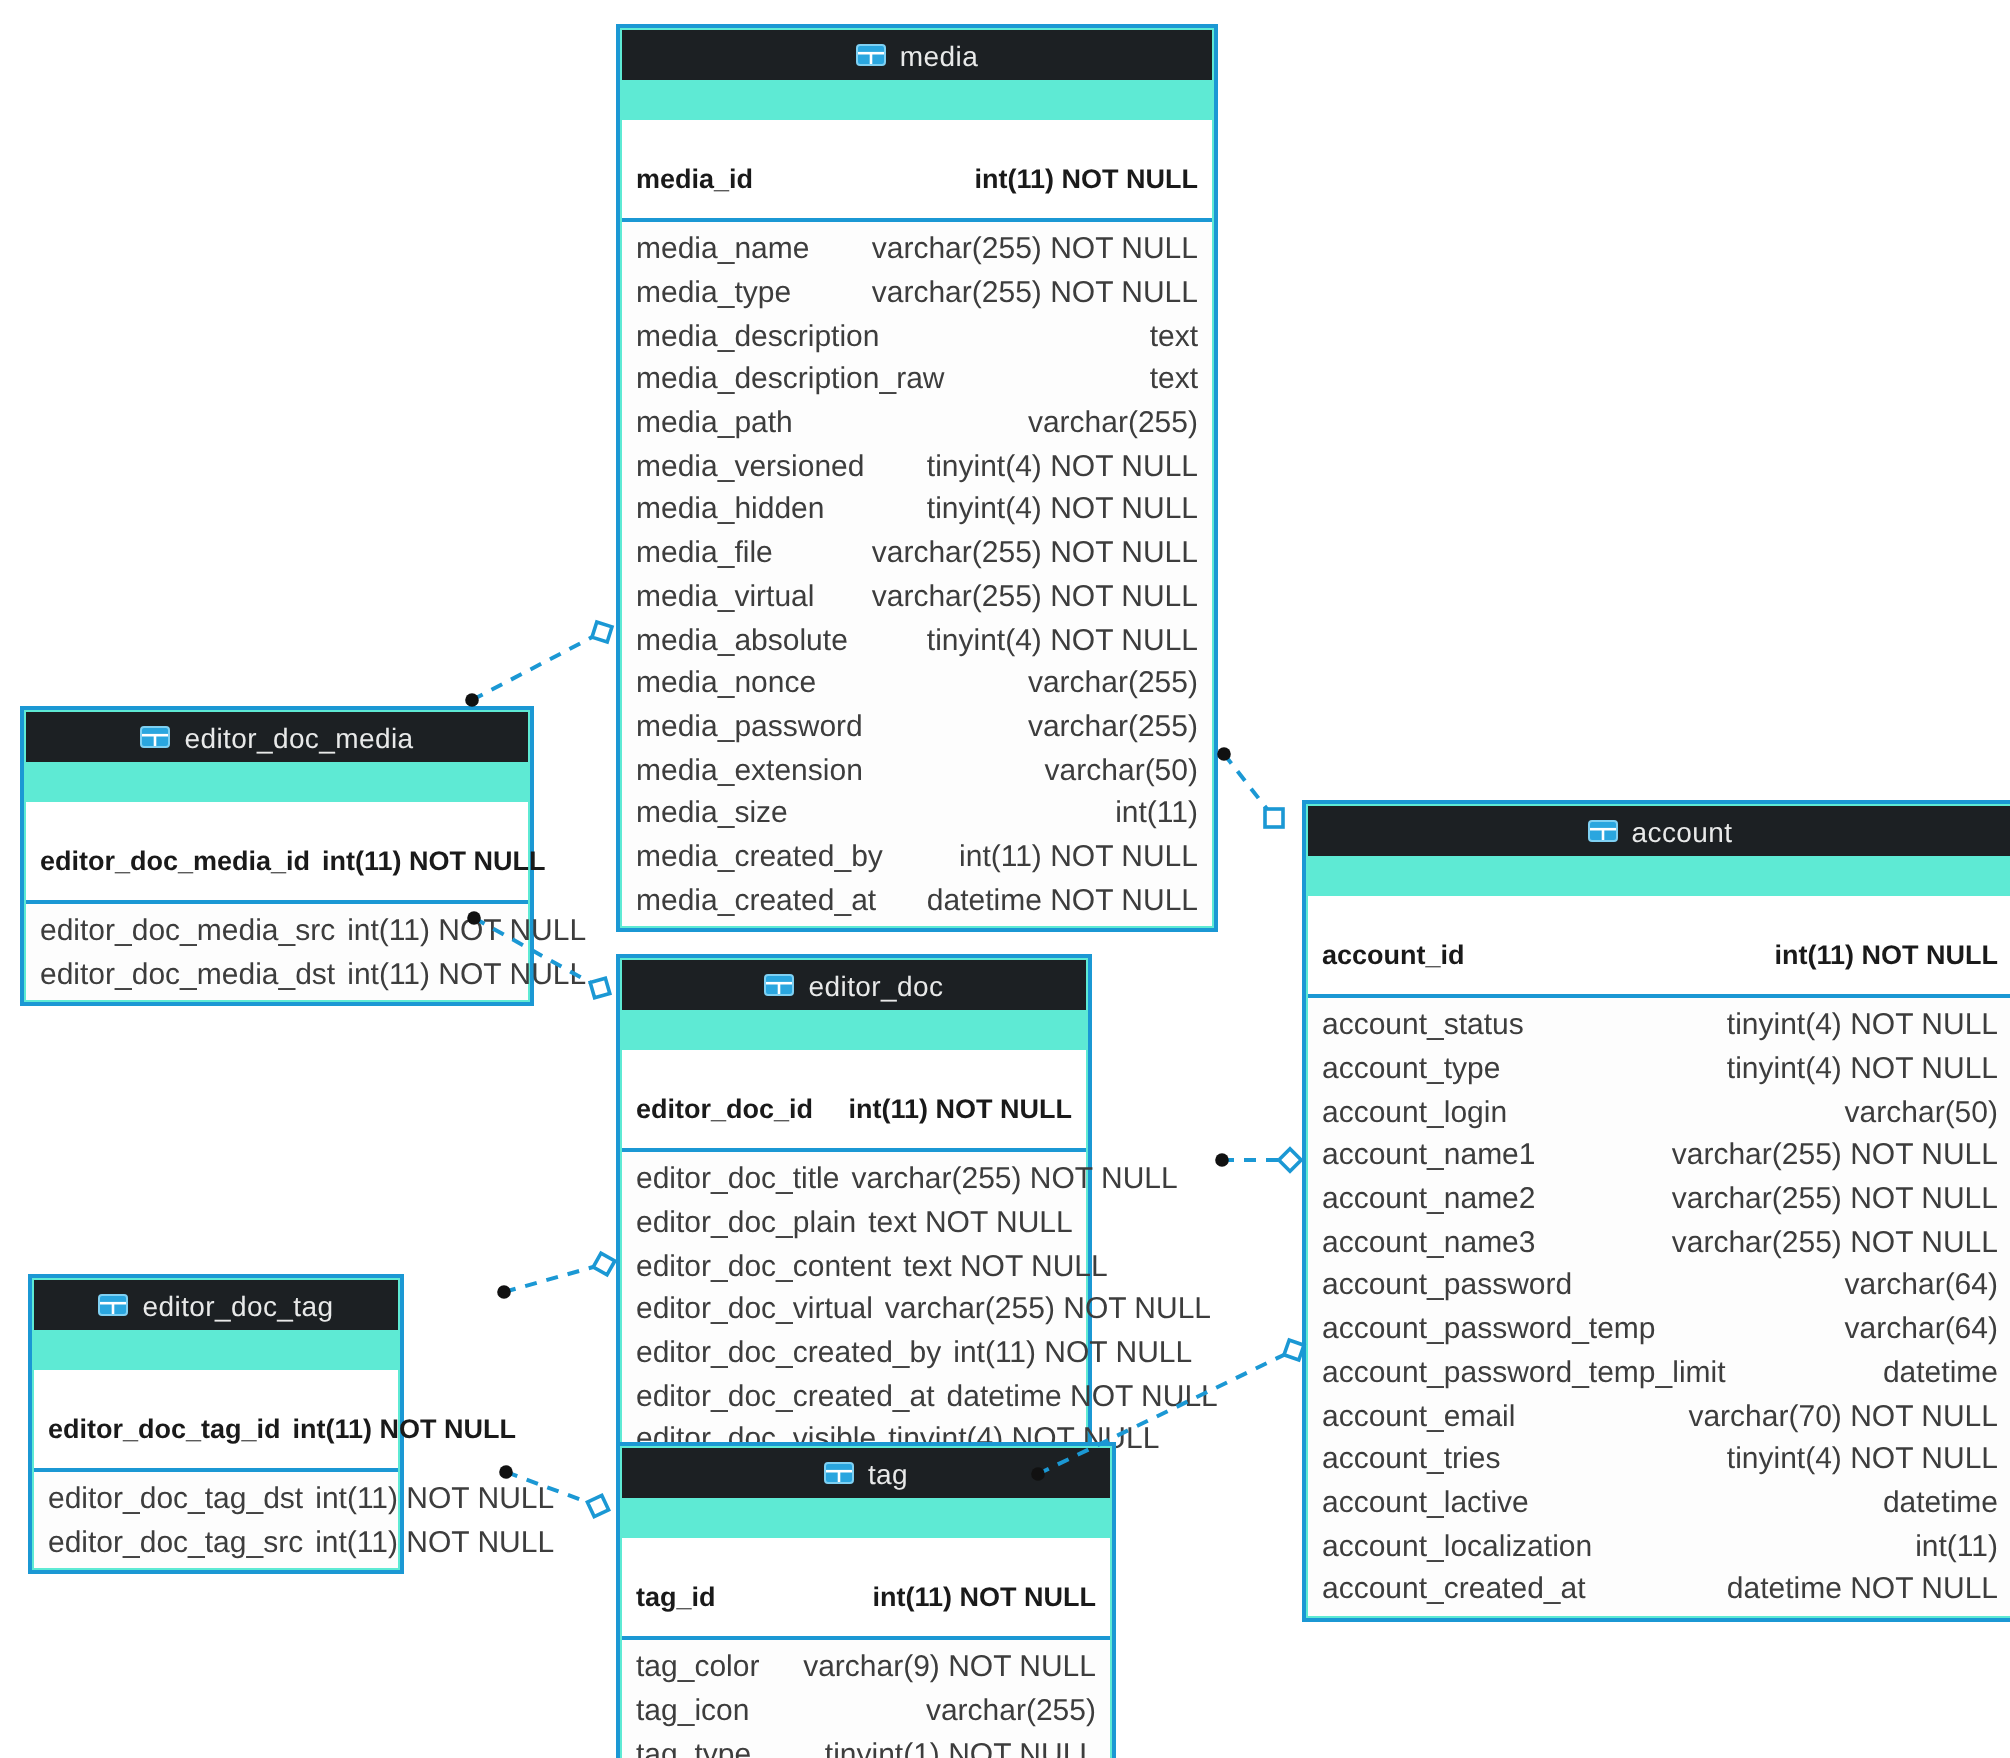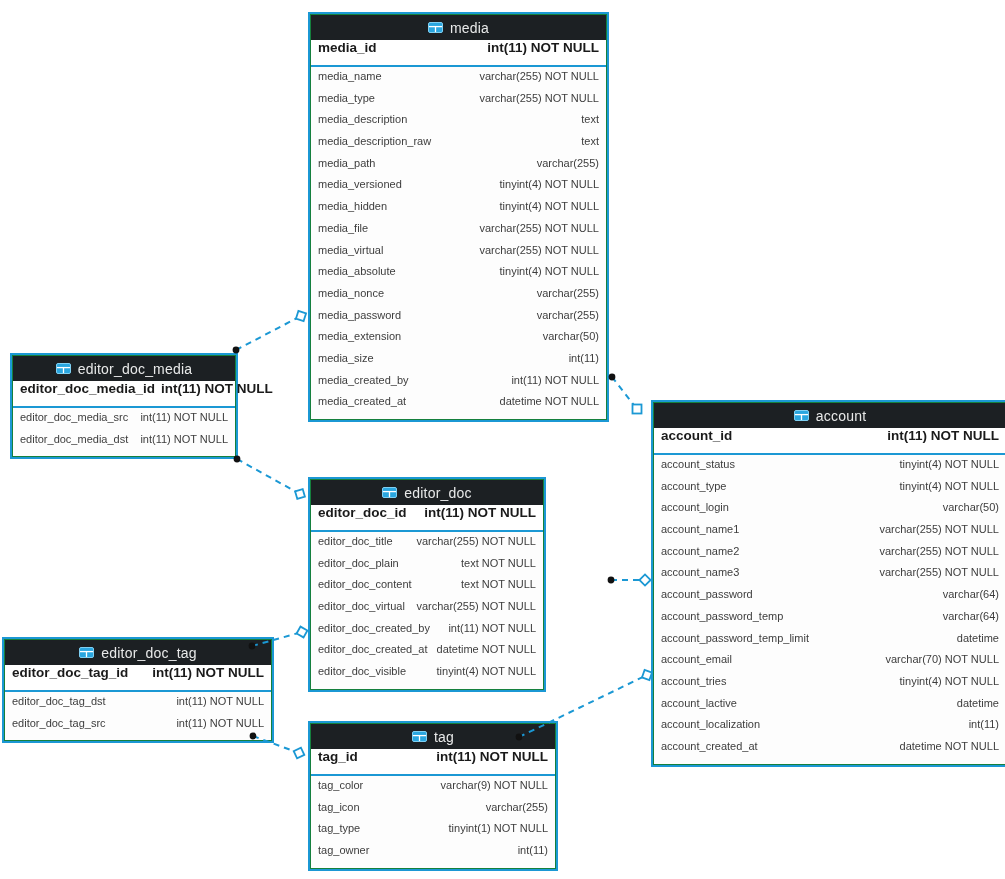--- a/index.html
+++ b/index.html
@@ -9,31 +9,31 @@
     --txt:#3d3d3d;
     --pk:#1a1a1a;
     --rowbg:#fdfdfd;
   }
   html,body{margin:0;padding:0;background:#ffffff;}
   body{width:1005px;height:879px;position:relative;overflow:hidden;
        font-family:"Liberation Sans",sans-serif;}
   .canvas{position:absolute;left:0;top:0;width:1005px;height:879px;}
   #rel{position:absolute;left:0;top:0;pointer-events:none;z-index:5;}
   .table-card{position:absolute;box-sizing:border-box;border:2px solid var(--blue);
-              background:#15803d;padding:1px;z-index:2;}
+              background:#5eead4;padding:1px;z-index:2;}
   .hdr{height:25px;background:var(--hdr);color:var(--hdrtext);display:flex;
        align-items:center;justify-content:center;gap:7px;font-size:14px;
        letter-spacing:0.2px;cursor:move;}
   .icon{display:inline-flex;line-height:0;}
-  .pk{height:25px;display:flex;align-items:flex-start;justify-content:space-between;
-      gap:6px;padding:0 7px;font-weight:bold;color:var(--pk);
-      border-bottom:2px solid var(--blue);font-size:13.5px;background:#ffffff;}
+  .pk{height:25px;display:flex;align-items:flex-end;justify-content:space-between;
+      gap:6px;padding:12px 7px;font-weight:bold;color:var(--pk);
+      border-bottom:2px solid var(--blue);font-size:13.5px;background:#ffffff;margin-top:20px;}
   .rows{background:var(--rowbg);padding:3px 0 2px 0;}
-  .row{height:21.7px;display:flex;justify-content:space-between;
-       gap:6px;padding:0 7px;font-size:11px;color:var(--txt);}
+  .row{height:21.7px;display:flex;align-items:center;justify-content:space-between;
+       gap:6px;padding:0 7px;font-size:15px;color:var(--txt);}
   .cname,.ctype{white-space:nowrap;}
 </style>
 </head>
 <body>
 
 <div class="canvas">
   <svg id="rel" width="1005" height="879">
       <g>
         <line x1="236" y1="350" x2="301" y2="316" stroke="#1b98d4" stroke-width="2" stroke-dasharray="6 5"></line>
         <circle cx="236" cy="350" r="3.4" fill="#111111"></circle>
@@ -146,21 +146,21 @@
           <div class="row">
             <span class="cname">media_created_by</span>
             <span class="ctype">int(11) NOT NULL</span>
           </div>
           <div class="row">
             <span class="cname">media_created_at</span>
             <span class="ctype">datetime NOT NULL</span>
           </div>
         </div>
       </div>
-      <div class="table-card" style="left: 10px; top: 353px; width: 228px;">
+      <div class="table-card" style="left: 10px; top: 353px; width: 257px;">
         <div class="hdr">
           <span class="icon">
             <svg width="15" height="11" viewBox="0 0 15 11">
               <rect x="0.5" y="0.5" width="14" height="10" rx="1.5" fill="#2aa6df" stroke="#7fd0f2" stroke-width="1"></rect>
               <line x1="1" y1="4.6" x2="14" y2="4.6" stroke="#ffffff" stroke-width="1.3"></line>
               <line x1="7.5" y1="4.6" x2="7.5" y2="10" stroke="#ffffff" stroke-width="1.3"></line>
             </svg>
           </span>
           <span class="title">editor_doc_media</span>
         </div>
@@ -218,21 +218,21 @@
           <div class="row">
             <span class="cname">editor_doc_created_at</span>
             <span class="ctype">datetime NOT NULL</span>
           </div>
           <div class="row">
             <span class="cname">editor_doc_visible</span>
             <span class="ctype">tinyint(4) NOT NULL</span>
           </div>
         </div>
       </div>
-      <div class="table-card" style="left: 2px; top: 637px; width: 272px;">
+      <div class="table-card" style="left: 14px; top: 637px; width: 188px;">
         <div class="hdr">
           <span class="icon">
             <svg width="15" height="11" viewBox="0 0 15 11">
               <rect x="0.5" y="0.5" width="14" height="10" rx="1.5" fill="#2aa6df" stroke="#7fd0f2" stroke-width="1"></rect>
               <line x1="1" y1="4.6" x2="14" y2="4.6" stroke="#ffffff" stroke-width="1.3"></line>
               <line x1="7.5" y1="4.6" x2="7.5" y2="10" stroke="#ffffff" stroke-width="1.3"></line>
             </svg>
           </span>
           <span class="title">editor_doc_tag</span>
         </div>

